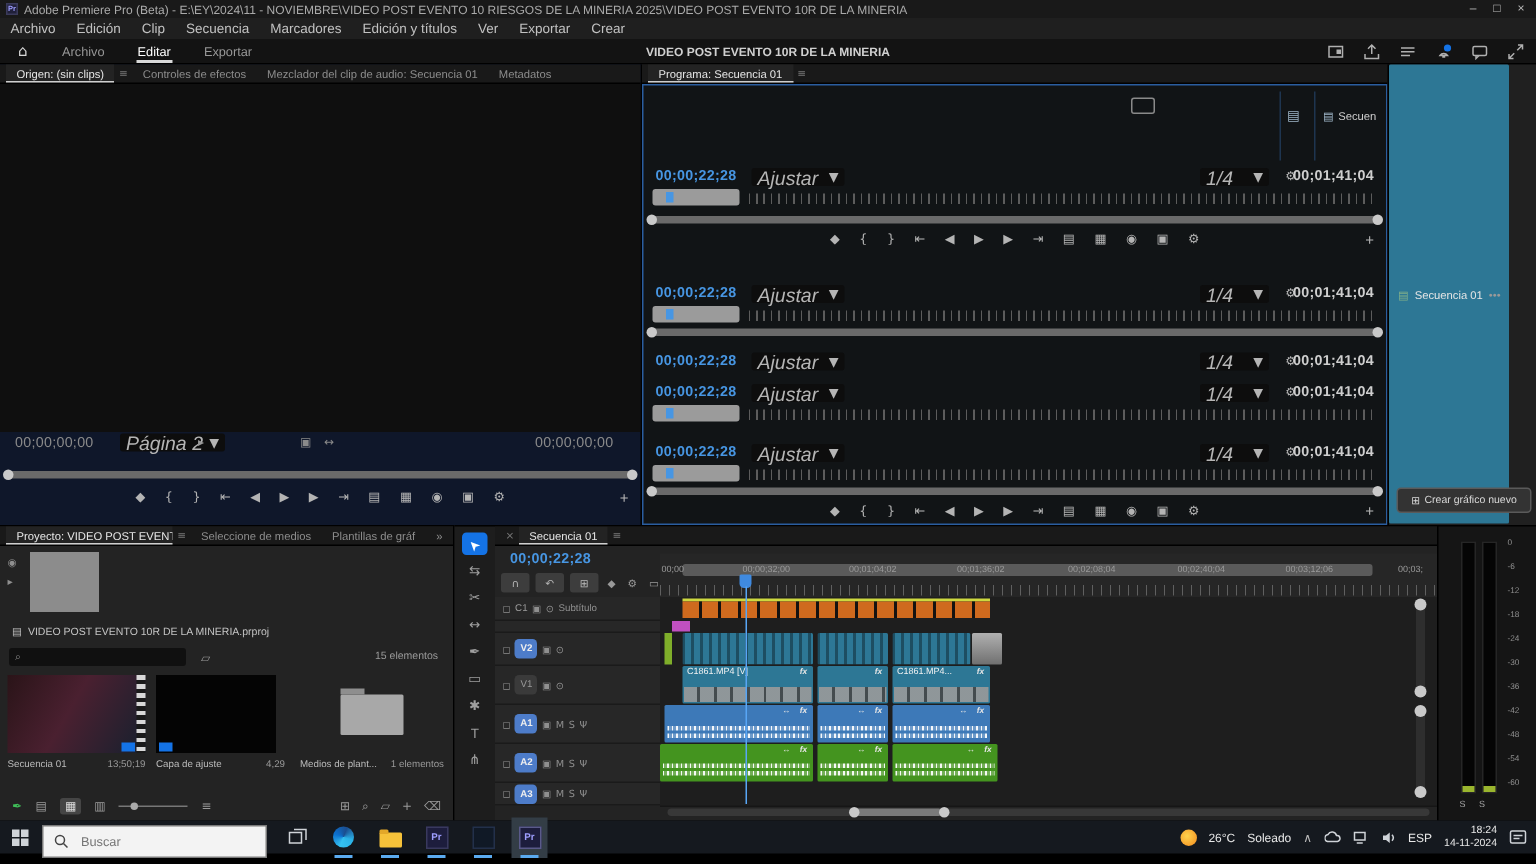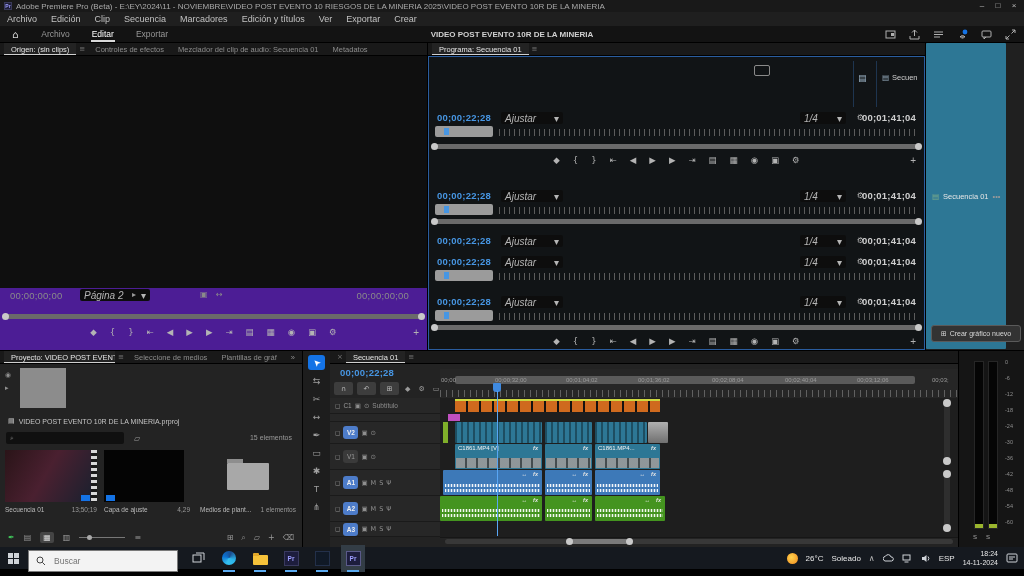--- a/index.html
+++ b/index.html
@@ -22,30 +22,30 @@
   .wstab.active::after{content:"";position:absolute;left:10px;right:10px;bottom:0;height:2px;background:#d8d8d8}
   #appbar .ptitle{position:absolute;left:50%;transform:translateX(-50%);font-size:8px;color:#d0d0d0;font-weight:bold}
   #appbar .hicons{position:absolute;right:8px;display:flex;gap:13px;align-items:center}
   #appbar .hicons svg{display:block}
   
   .tabs{height:13px;background:#191919;display:flex;align-items:center;font-size:7.5px;color:#8d8d8d;padding-left:4px;border-bottom:1px solid #000;box-sizing:border-box}
   .tabs .tab{padding:0 7px;height:100%;display:flex;align-items:center;gap:3px;white-space:nowrap}
   .tabs .active{color:#e6e6e6;background:#232323;box-shadow:inset 0 -1px 0 #cfcfcf}
   .tabs .pmenu{font-size:7px;color:#777;padding:0 3px}
   
-  #source{left:0;top:43px;width:428px;height:307px;background:#4c1d95;border-right:1px solid #000;box-sizing:border-box}
+  #source{left:0;top:43px;width:428px;height:307px;background:#0f172a;border-right:1px solid #000;box-sizing:border-box}
   #source .mon{position:absolute;left:0;top:13px;right:0;height:232px;background:#0f0f0f}
   #program{left:428px;top:43px;width:497px;height:307px;background:#1d1d1d;box-sizing:border-box}
   #program .frame{position:absolute;left:0;top:13px;right:0;bottom:0;background:#111416;border:1px solid #2a5d9f;box-sizing:border-box}
   .tc{font-size:9.5px;font-weight:bold;color:var(--tc-blue,#4796e3);letter-spacing:.2px}
   .tc.dim{color:#8a8a8a;font-weight:normal}
   .tc.dur{color:#cfcfcf}
   .pmrow{position:absolute;left:0;right:0;height:14px}
   .pmrow .pm-tc{position:absolute;left:8px;top:1px}
-  .sel{position:absolute;height:12px;background:#0d0d0d;border-radius:2px;font-size:10px;color:#b5b5b5;display:flex;align-items:center;justify-content:space-between;padding:0 4px;box-sizing:border-box}
+  .sel{position:absolute;height:12px;background:#0d0d0d;border-radius:2px;font-size:13px;color:#b5b5b5;display:flex;align-items:center;justify-content:space-between;padding:0 4px;box-sizing:border-box}
   .pmrow .pm-fit{left:72px;top:1px;width:62px}
   .pmrow .pm-zoom{right:78px;top:1px;width:46px}
   .pmrow .pm-wrench{position:absolute;right:60px;top:2px;font-size:8px;color:#b8b8b8}
   .pmrow .pm-dur{position:absolute;right:8px;top:1px}
   .mini-ruler{position:absolute;left:0;right:0;height:13px}
   .mini-ruler .thumb{position:absolute;left:6px;top:1px;width:58px;height:11px;background:#9b9b9b;border-radius:2px}
   .mini-ruler .thumb i{position:absolute;left:9px;top:2px;width:5px;height:7px;background:var(--tc-blue,#4796e3)}
   .mini-ruler .ticks{position:absolute;left:70px;right:8px;bottom:2px;height:7px;background:repeating-linear-gradient(90deg,#5c5c5c 0 1px,transparent 1px 5px)}
   .hscroll{position:absolute;left:0;right:0;height:8px}
   .hscroll .track{position:absolute;left:5px;right:5px;top:1px;height:5px;background:#6a6a6a;border-radius:3px}

